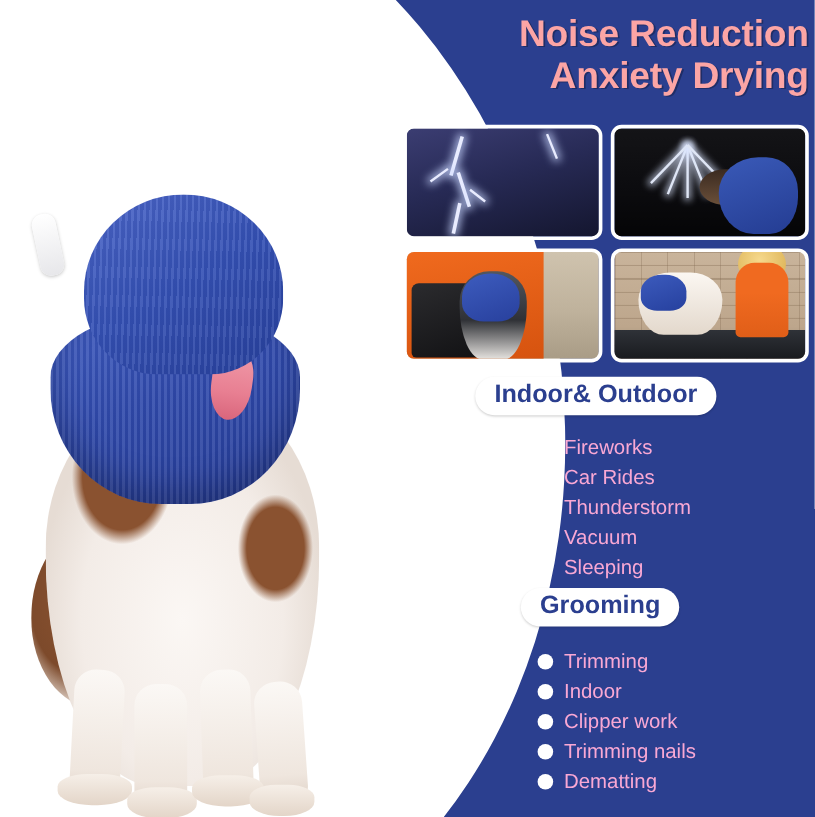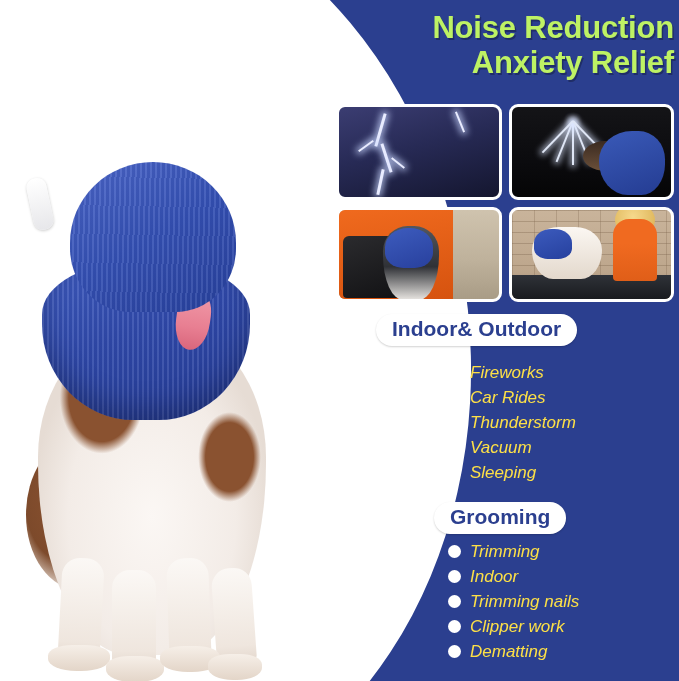--- a/index.html
+++ b/index.html
@@ -110,21 +110,21 @@
     position:absolute;left:22px;top:38px;width:20px;height:52px;
     background:linear-gradient(180deg,#ffffff,#e7e7ea);
     border-radius:9px;transform:rotate(-12deg);
     box-shadow:0 1px 3px rgba(0,0,0,.22);
   }
 
   
   .headline{
     position:absolute;left:330px;top:10px;width:344px;
     text-align:right;
-    color:#bef264;
+    color:#fca5a5;
     font-size:31px;line-height:35px;font-weight:bold;
     letter-spacing:-.2px;
     text-shadow:1.5px 1.5px 0 rgba(0,0,0,.28);
   }
   .headline div{white-space:nowrap;}
 
   
   .grid{
     position:absolute;left:336px;top:104px;width:338px;height:198px;
     display:grid;grid-template-columns:1fr 1fr;grid-template-rows:1fr 1fr;
@@ -186,24 +186,24 @@
   
   .pill{
     position:absolute;
     background:#ffffff;color:#2b3f8f;
     font-size:21px;font-weight:bold;
     border-radius:999px;
     padding:3px 16px 5px;
     white-space:nowrap;
     box-shadow:0 1px 2px rgba(0,0,0,.18);
   }
-  .pill-indoor{left:376px;top:314px;}
-  .pill-groom {left:434px;top:502px;}
-
-  .list{position:absolute;color:#fde047;font-size:17px;line-height:25px;font-style:italic;}
+  .pill-indoor{left:396px;top:314px;}
+  .pill-groom {left:434px;top:490px;}
+
+  .list{position:absolute;color:#f9a8d4;font-size:17px;line-height:25px;}
   .list-indoor{left:448px;top:360px;}
   .list-groom {left:448px;top:539px;}
   .list .row{display:flex;align-items:center;gap:9px;white-space:nowrap;}
   .dot{
     width:13px;height:13px;border-radius:50%;background:#ffffff;flex:0 0 13px;
   }
 </style>
 </head>
 <body>
 
@@ -229,21 +229,21 @@
     <div class="nose"></div>
     <div class="tongue"></div>
     <div class="eye e1"></div>
     <div class="eye e2"></div>
     <div class="snood-hood"></div>
     <div class="tag"></div>
   </div>
 
   <div class="headline">
     <div>Noise Reduction</div>
-    <div>Anxiety Relief</div>
+    <div>Anxiety Drying</div>
   </div>
 
   <div class="grid">
 
     <div class="cell ph-lightning">
       <div class="bolt b1"></div>
       <div class="bolt b2"></div>
       <div class="bolt b3"></div>
       <div class="bolt b4"></div>
       <div class="bolt b5"></div>
@@ -309,25 +309,25 @@
     <div class="row">
       <span class="dot"></span>
       <span>Trimming</span>
     </div>
     <div class="row">
       <span class="dot"></span>
       <span>Indoor</span>
     </div>
     <div class="row">
       <span class="dot"></span>
+      <span>Clipper work</span>
+    </div>
+    <div class="row">
+      <span class="dot"></span>
       <span>Trimming nails</span>
     </div>
     <div class="row">
       <span class="dot"></span>
-      <span>Clipper work</span>
-    </div>
-    <div class="row">
-      <span class="dot"></span>
       <span>Dematting</span>
     </div>
   </div>
 
 </div>
 
 </body></html>

